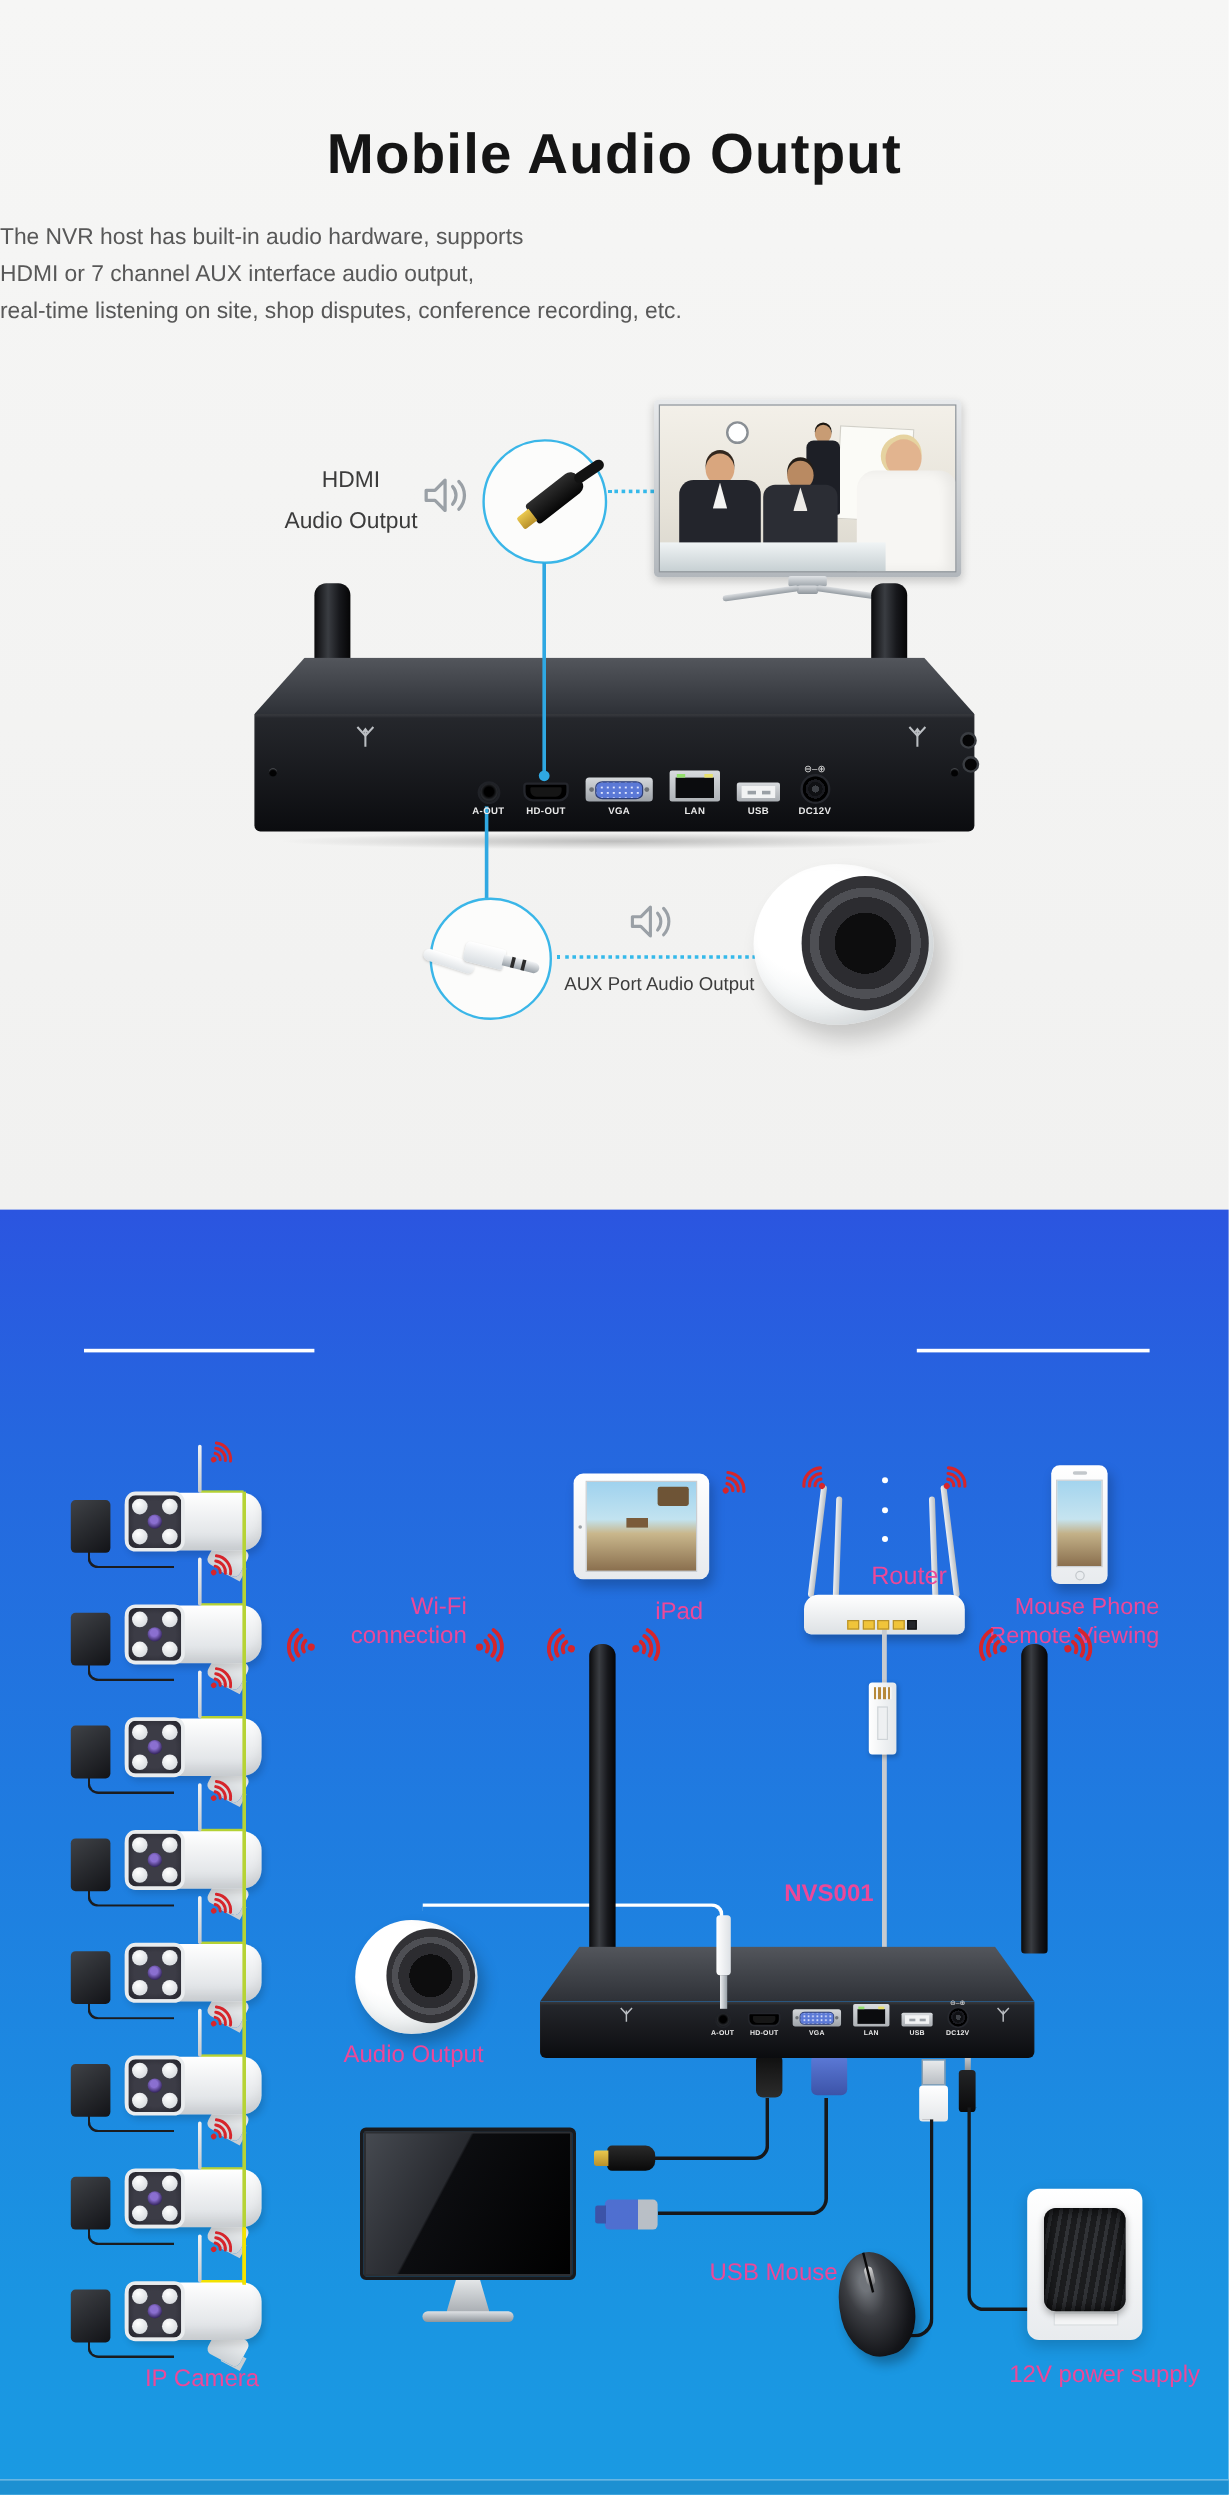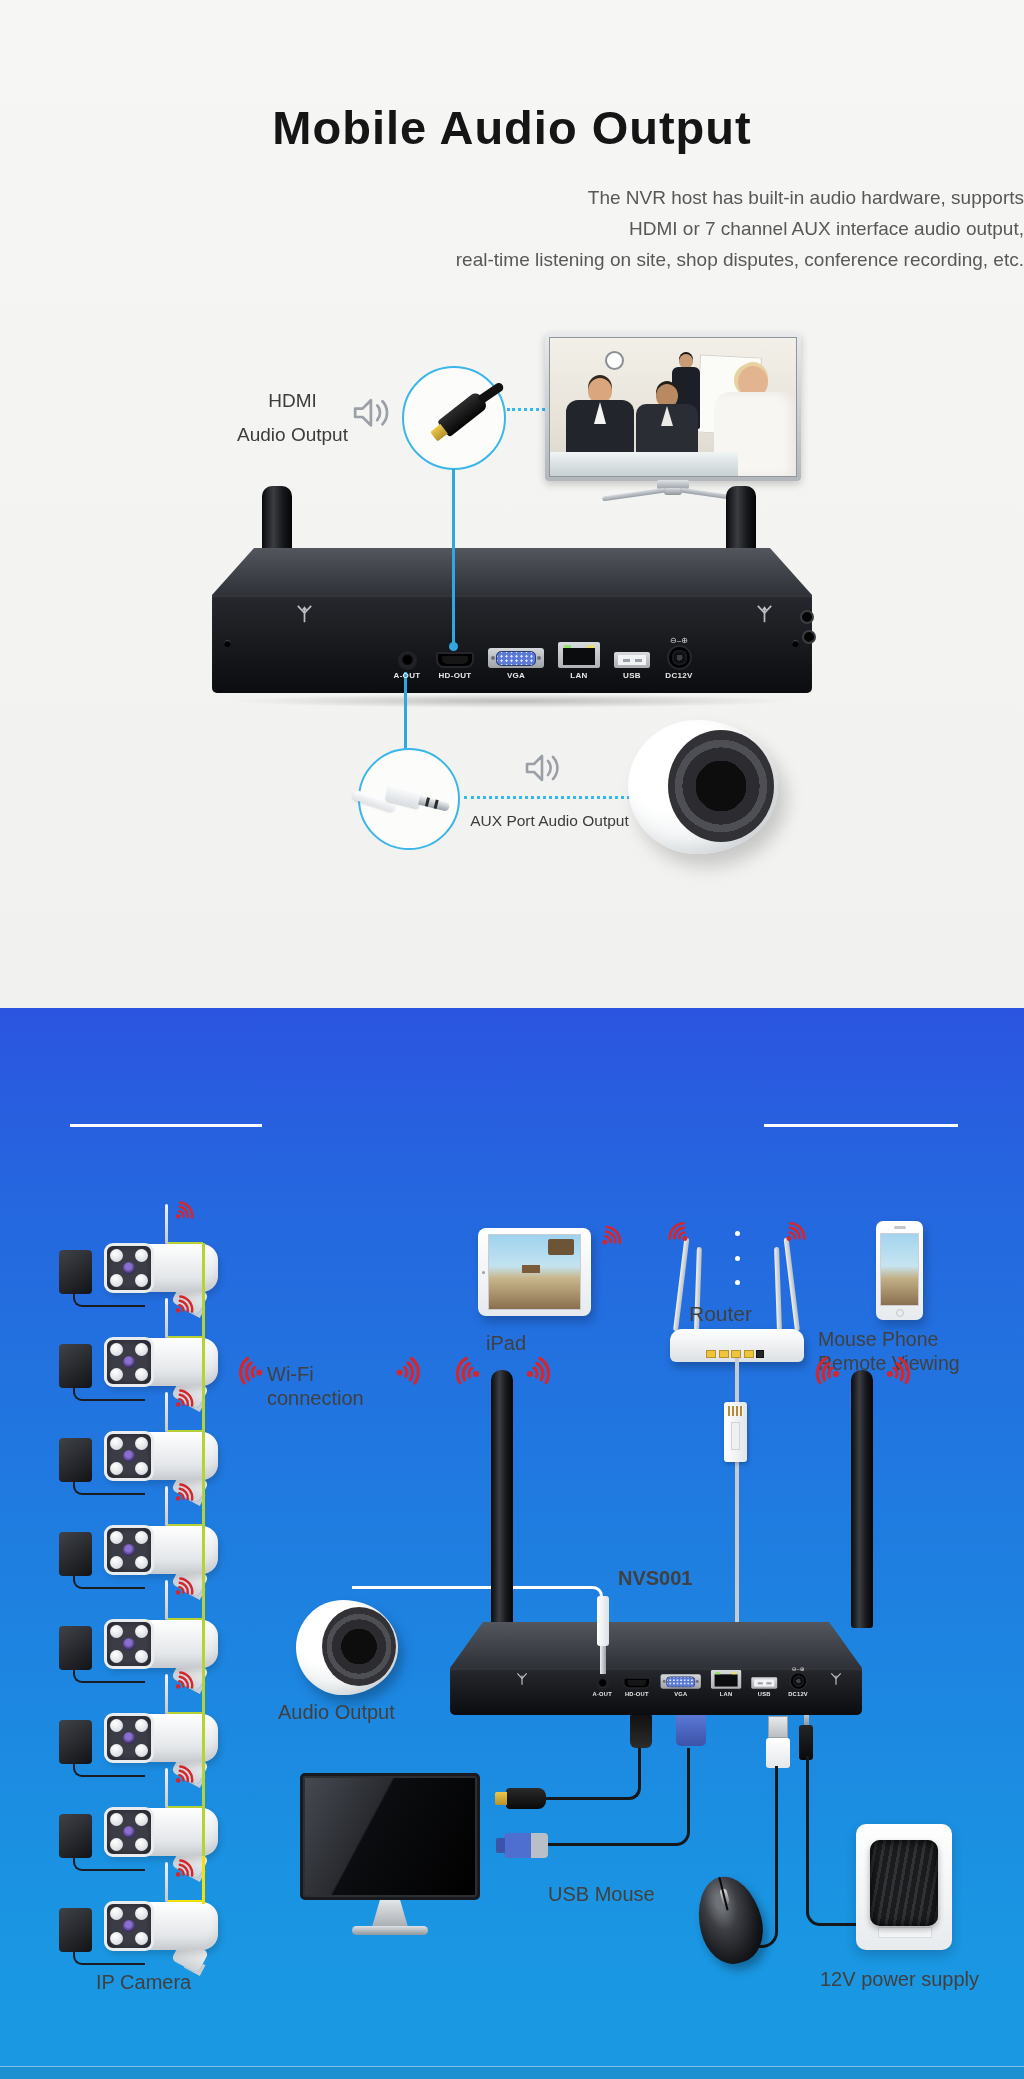--- a/index.html
+++ b/index.html
@@ -10,26 +10,26 @@
   .sec1{position:absolute;top:0;left:0;width:1024px;height:1008px;
         background:linear-gradient(180deg,#f6f6f5,#f1f1f0);}
   .sec2{position:absolute;top:1008px;left:0;width:1024px;height:1071px;
         background:linear-gradient(180deg,#2b55e0 0%,#2567df 18%,#1f7ce0 48%,#1a95e2 85%,#1a9ae2 100%);}
   .footer-strip{position:absolute;top:2066px;left:0;width:1024px;height:13px;
         background:#1d90d2;border-top:1px solid rgba(255,255,255,.45);box-sizing:border-box;}
 
   
   .h1{position:absolute;top:100px;left:0;width:1024px;text-align:center;
       font-size:47px;font-weight:bold;color:#151515;letter-spacing:1px;}
-  .desc{position:absolute;top:182px;left:0;width:1024px;text-align:right;
+  .desc{position:absolute;top:182px;left:0;width:1024px;text-align:left;
       font-size:19px;line-height:31px;color:#585858;}
   .h2{position:absolute;top:1098px;left:0;width:1024px;text-align:center;
       font-size:43px;font-weight:bold;color:#ffffff;letter-spacing:1px;}
   .tline{position:absolute;top:1124px;height:2.5px;background:#fff;}
-  .wlbl{position:absolute;color:#404040;font-size:20px;text-align:left;line-height:24px;}
+  .wlbl{position:absolute;color:#ec4899;font-size:20px;text-align:right;line-height:24px;}
   .dlbl{position:absolute;color:#3c3c3c;font-size:19px;text-align:center;line-height:34px;}
 
   
   .ccircle{position:absolute;border:2.5px solid #3ab6e8;border-radius:50%;background:#fcfcfb;box-sizing:border-box;}
   .dotl{position:absolute;border-top:3px dotted #35b9ea;height:0;}
   .bline{position:absolute;width:3px;background:#2fa8e2;}
   .bdot{position:absolute;width:9px;height:9px;border-radius:50%;background:#2fa8e2;}
 
   
   .hdmi-conn{position:absolute;left:438px;top:404px;width:50px;height:20px;transform:rotate(-38deg);
@@ -579,21 +579,21 @@
   <div class="wifi" style="left: 231px; top: 1354px; width: 34px; height: 34px; transform: scaleX(-1) rotate(-8deg);">
       <svg viewBox="0 0 34 34" fill="none">
   <circle cx="5.5" cy="17" r="3" fill="#d6252b"></circle>
   <g stroke="#d6252b" stroke-width="3.2" stroke-linecap="round">
     <path d="M11 12.5 A 6.8 6.8 0 0 1 11 21.5"></path>
     <path d="M15 8.5 A 12.2 12.2 0 0 1 15 25.5"></path>
     <path d="M19 4.5 A 17.6 17.6 0 0 1 19 29.5"></path>
   </g>
       </svg>
     </div>
-  <div class="wlbl" style="left:267px;top:1362px;width:122px;">Wi-Fi connection</div>
+  <div class="wlbl" style="left:267px;top:1327px;width:122px;">Wi-Fi connection</div>
   <div class="wifi" style="left: 394px; top: 1354px; width: 34px; height: 34px; transform: rotate(-8deg);">
       <svg viewBox="0 0 34 34" fill="none">
   <circle cx="5.5" cy="17" r="3" fill="#d6252b"></circle>
   <g stroke="#d6252b" stroke-width="3.2" stroke-linecap="round">
     <path d="M11 12.5 A 6.8 6.8 0 0 1 11 21.5"></path>
     <path d="M15 8.5 A 12.2 12.2 0 0 1 15 25.5"></path>
     <path d="M19 4.5 A 17.6 17.6 0 0 1 19 29.5"></path>
   </g>
       </svg>
     </div>

